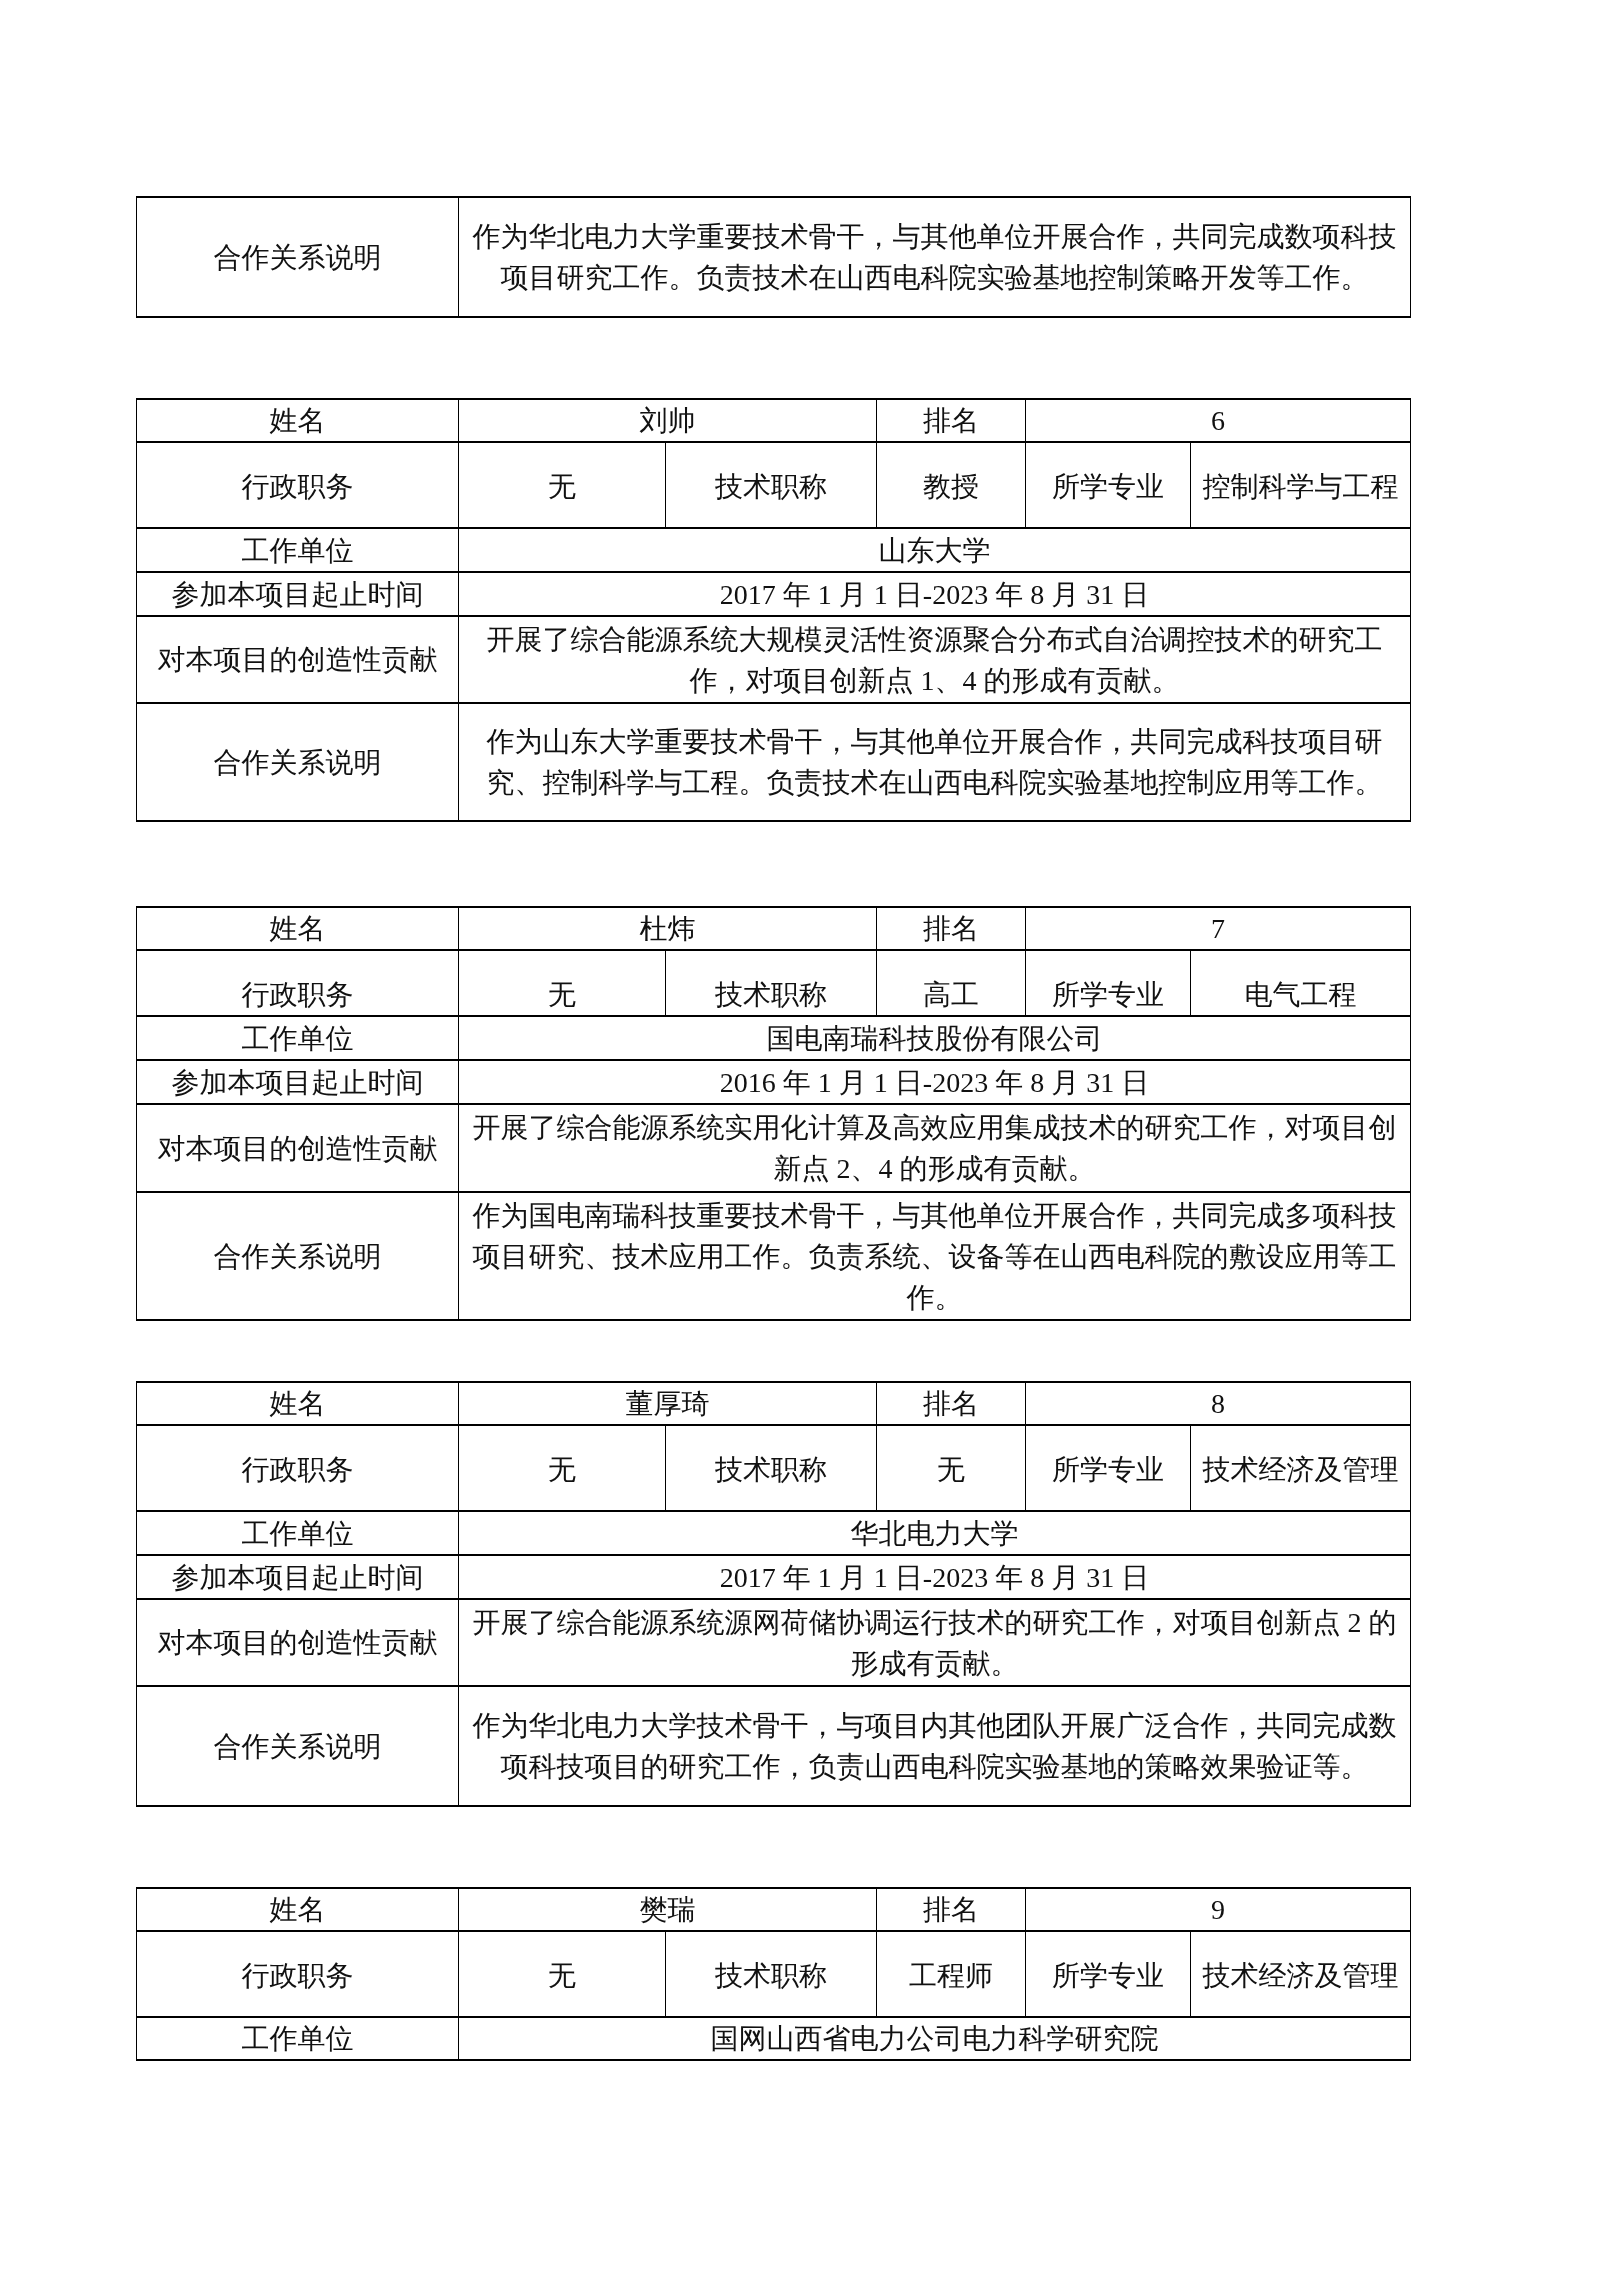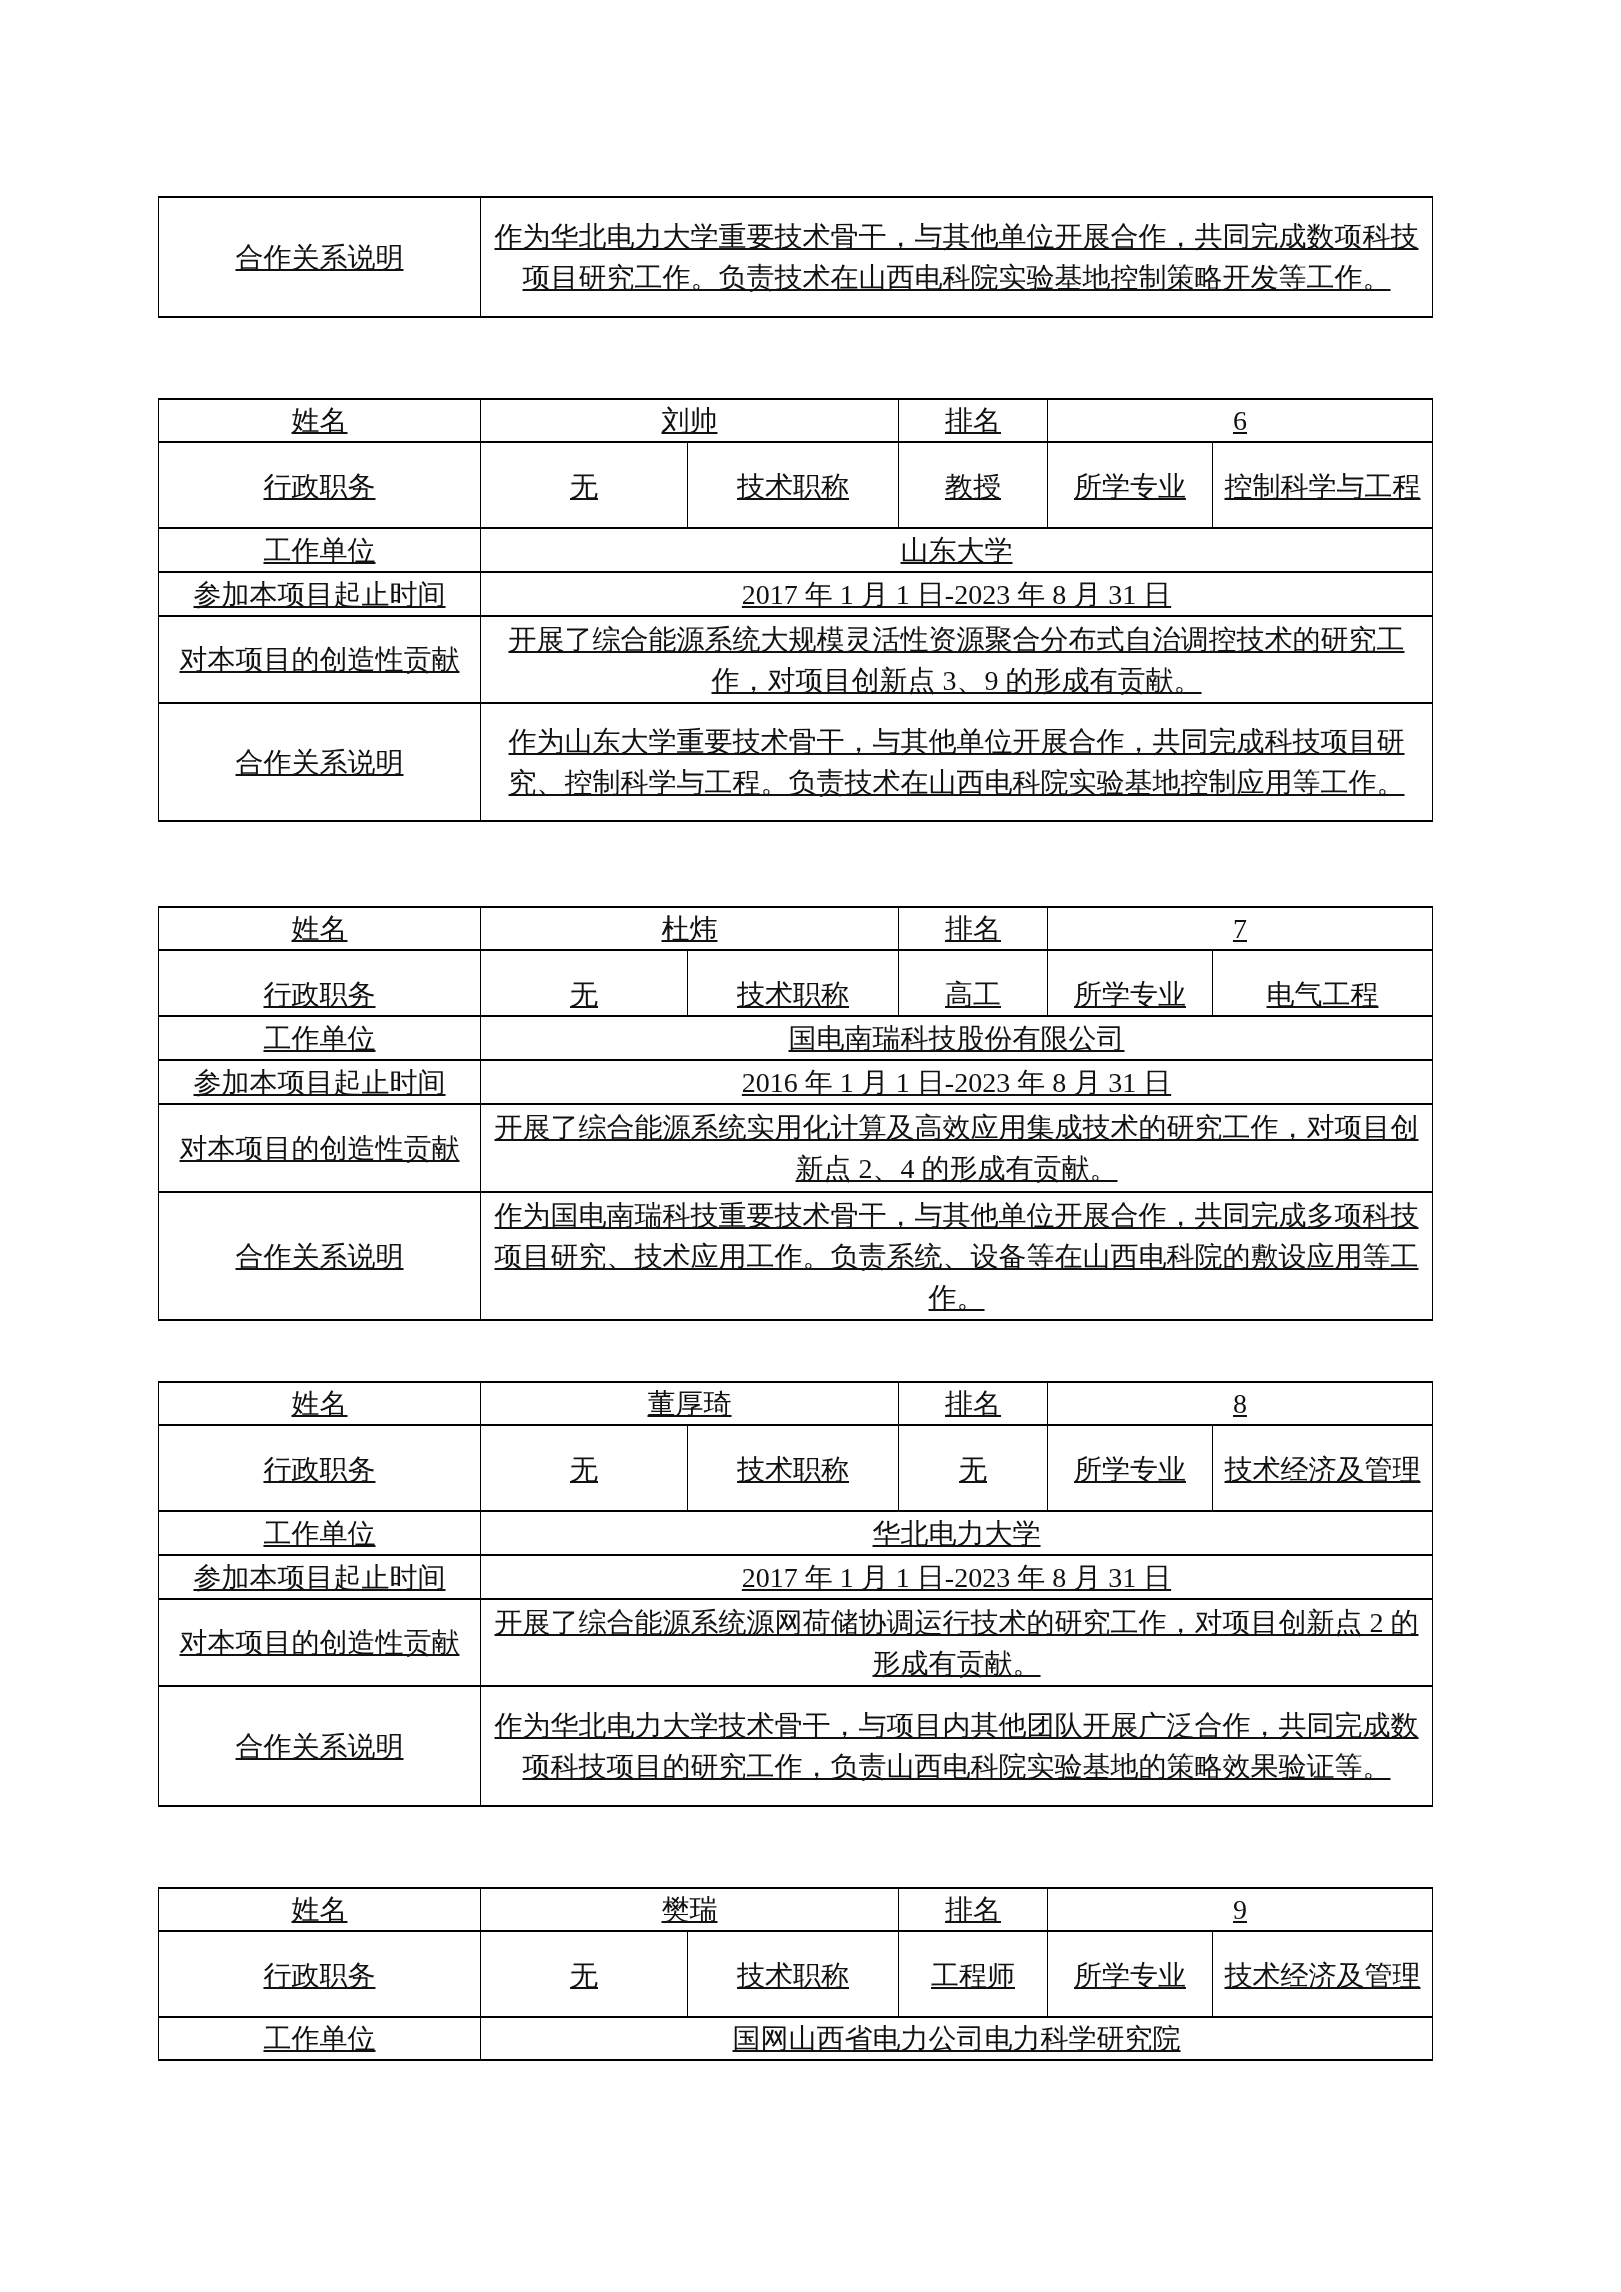--- a/index.html
+++ b/index.html
@@ -10,25 +10,24 @@
   .page {
     position: relative;
     width: 1621px;
     height: 2293px;
     background: #ffffff;
     font-family: "Liberation Serif", "DejaVu Serif", serif;
     color: #111111;
   }
   table.doc-table {
     position: absolute;
-    left: 158px;
+    left: 136px;
     width: 1273px;
     border-collapse: collapse;
     table-layout: fixed;
-    text-decoration: underline;
   }
   table.doc-table td {
     border-left: 1.5px solid #000;
     border-right: 1.5px solid #000;
     border-top: 2.5px solid #000;
     border-bottom: 2.5px solid #000;
     font-size: 28px;
     line-height: 41px;
     padding: 0 5.9px;
     text-align: center;
@@ -110,21 +109,21 @@
     <tr class="rh45">
       <td>工作单位</td>
       <td colspan="5" class="val">山东大学</td>
     </tr>
     <tr class="rh45">
       <td>参加本项目起止时间</td>
       <td colspan="5" class="val">2017 年 1 月 1 日-2023 年 8 月 31 日</td>
     </tr>
     <tr class="rh89">
       <td>对本项目的创造性贡献</td>
-      <td colspan="5" class="para">开展了综合能源系统大规模灵活性资源聚合分布式自治调控技术的研究工作，对项目创新点 3、9 的形成有贡献。</td>
+      <td colspan="5" class="para">开展了综合能源系统大规模灵活性资源聚合分布式自治调控技术的研究工作，对项目创新点 1、4 的形成有贡献。</td>
     </tr>
     <tr class="rh120">
       <td>合作关系说明</td>
       <td colspan="5" class="para">作为山东大学重要技术骨干，与其他单位开展合作，共同完成科技项目研究、控制科学与工程。负责技术在山西电科院实验基地控制应用等工作。</td>
     </tr>
   </tbody>
     </table>
 
   <table class="doc-table" id="t-p7">
     <colgroup>

